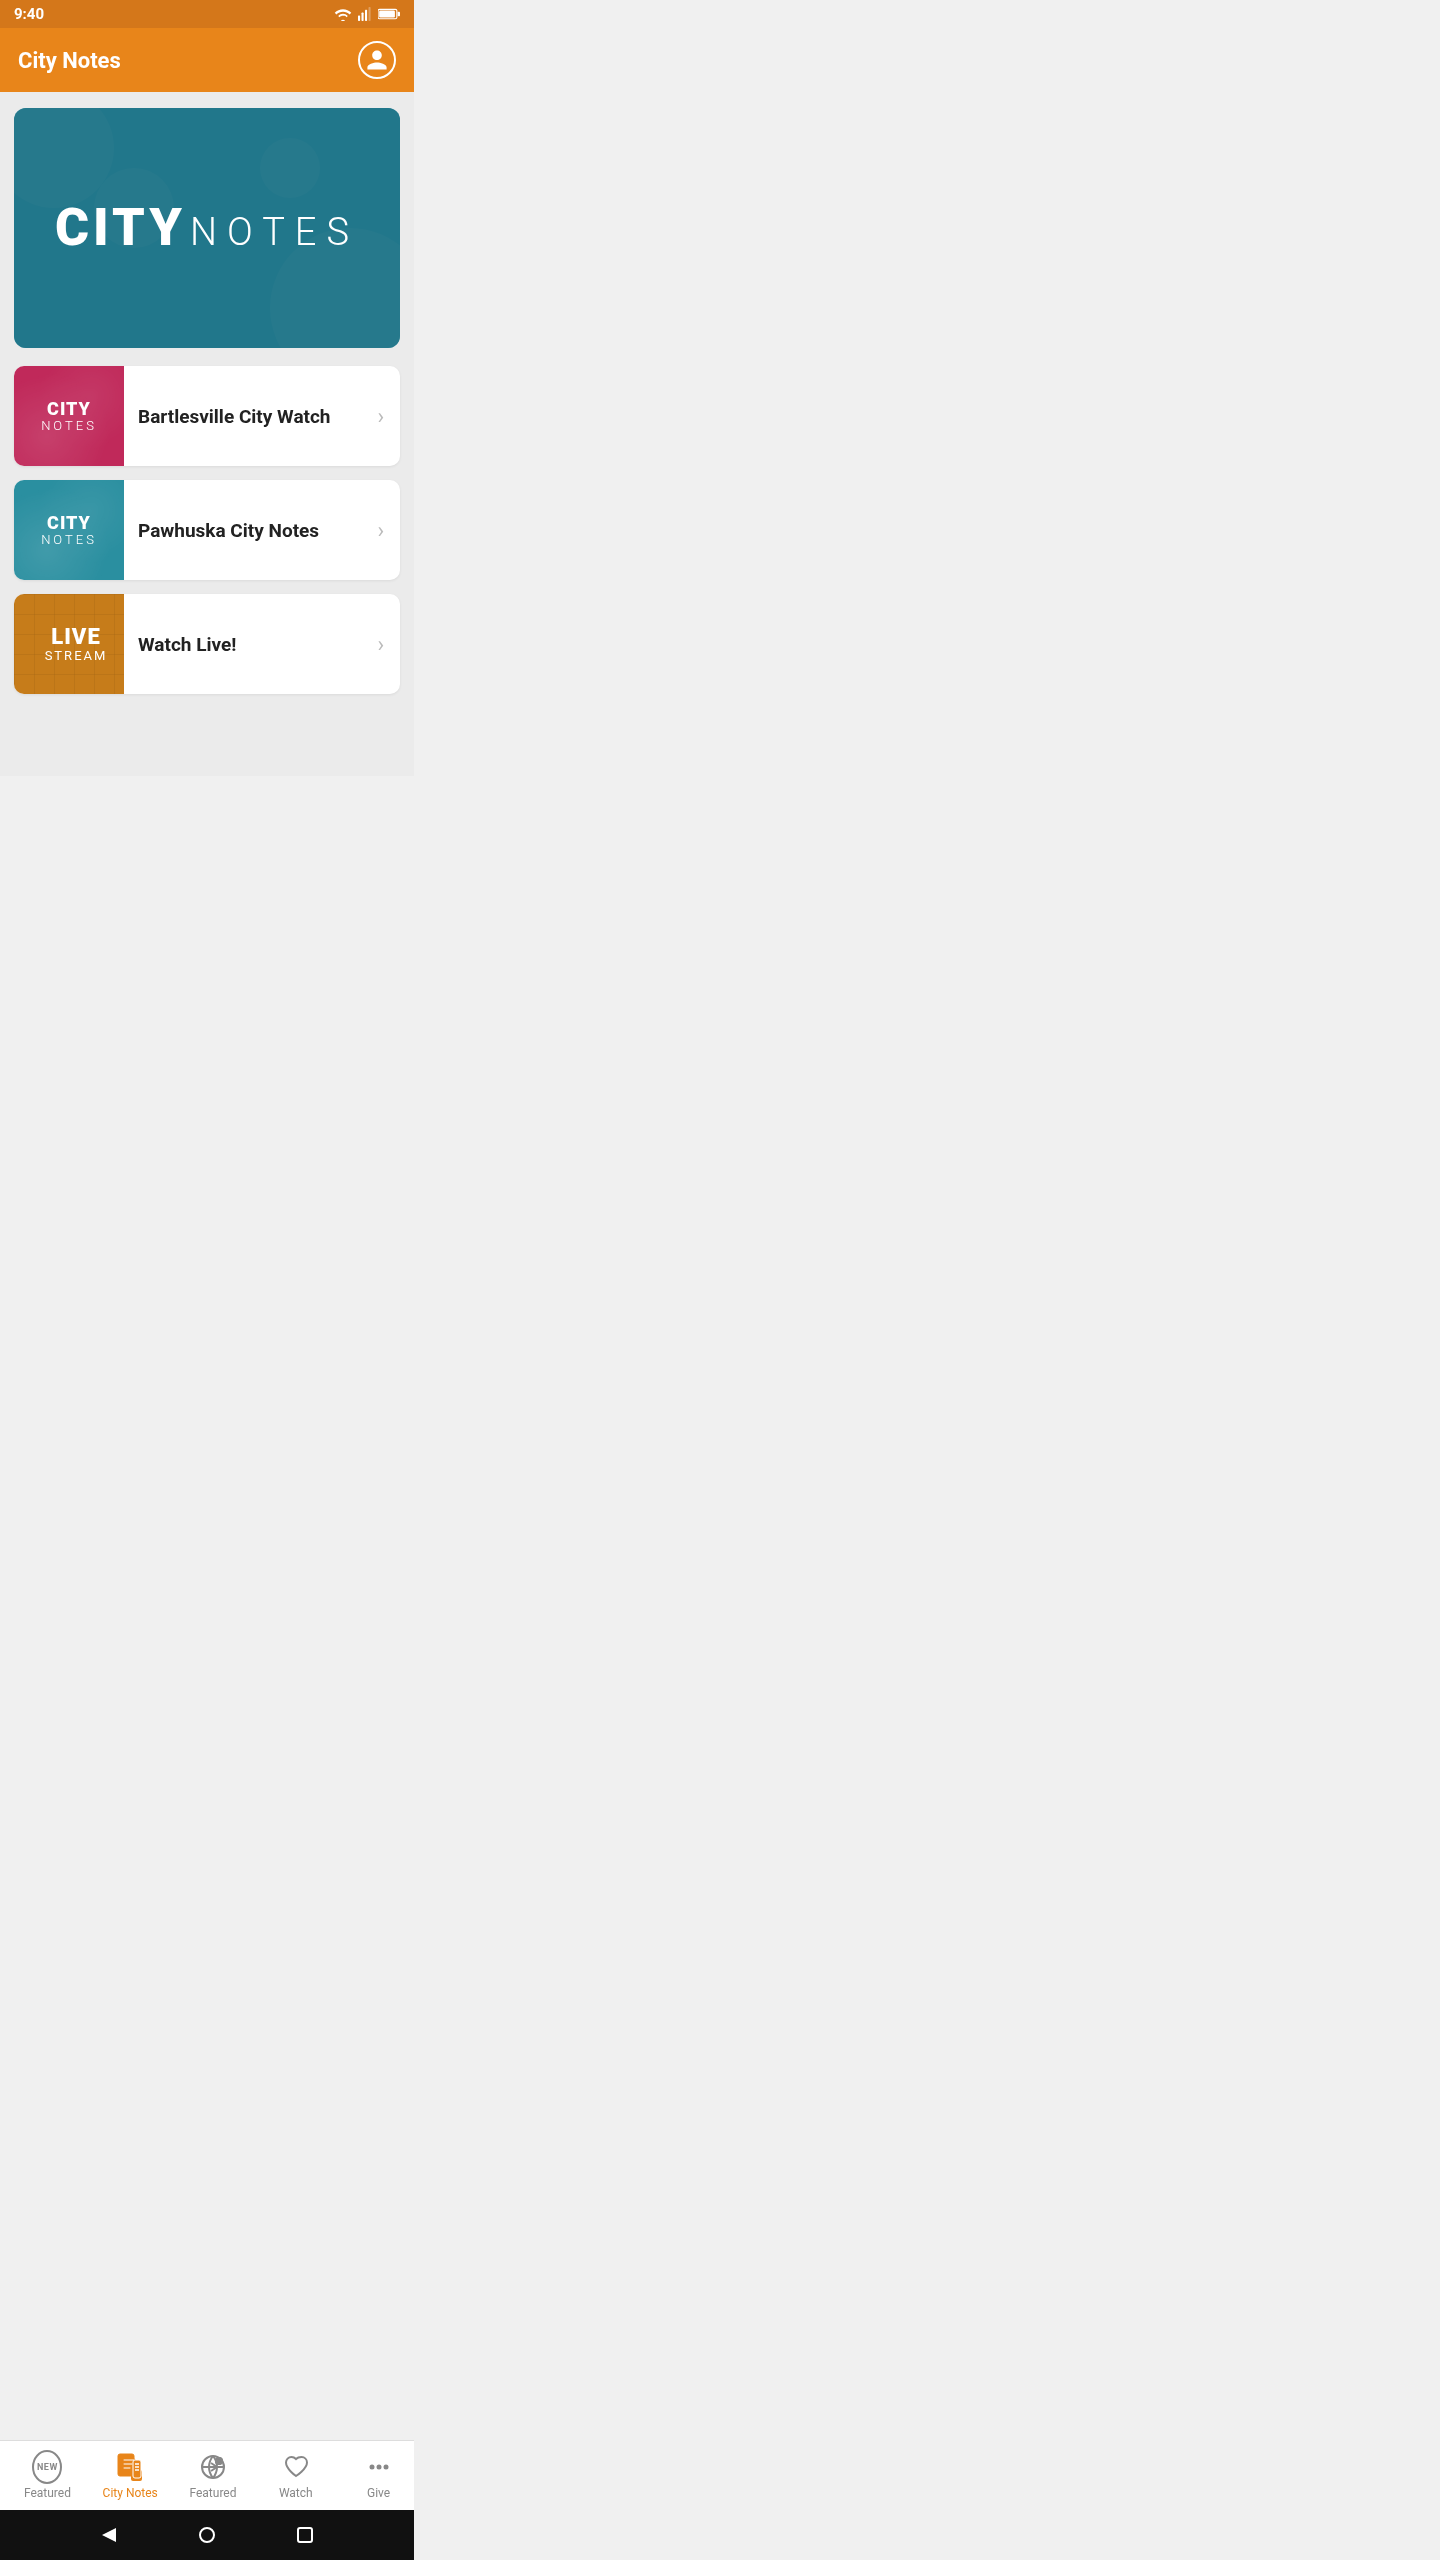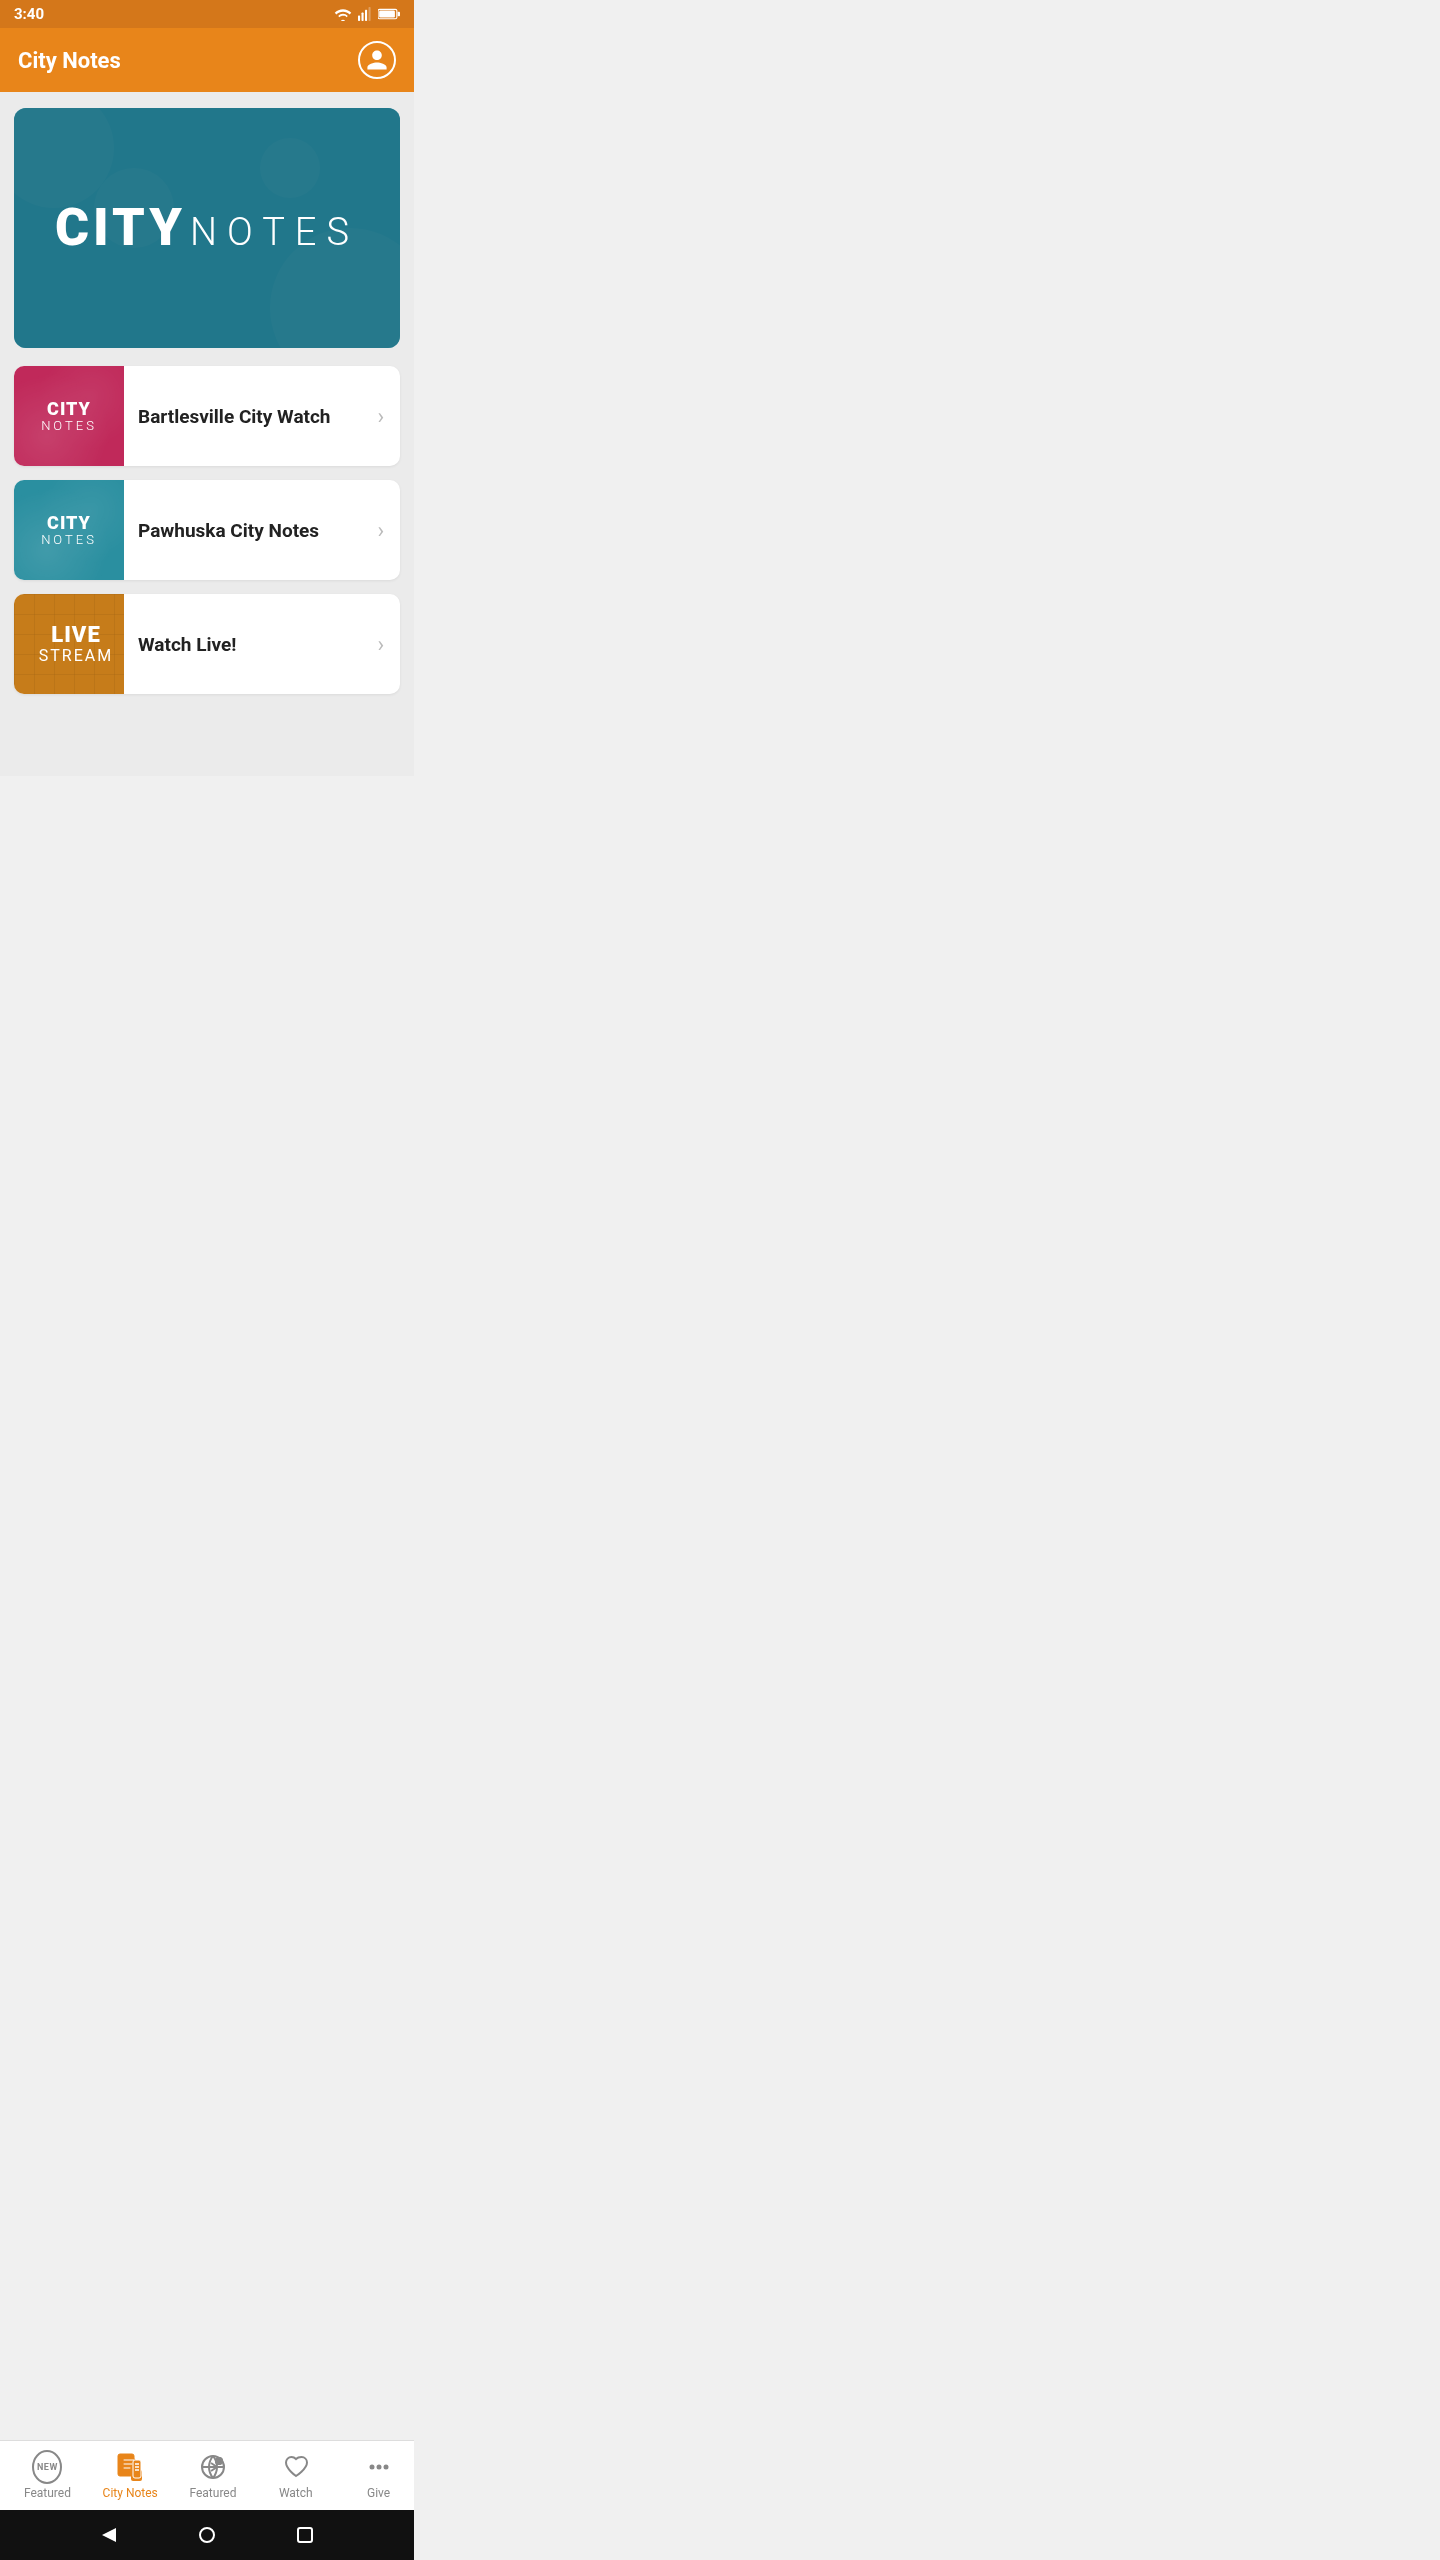--- a/index.html
+++ b/index.html
@@ -202,21 +202,21 @@
 
     .thumb-label .t-live {
       font-size: 22px;
       font-weight: 900;
       display: block;
       text-transform: uppercase;
       letter-spacing: 1px;
     }
 
     .thumb-label .t-stream {
-      font-size: 16px;
+      font-size: 13px;
       font-weight: 400;
       display: block;
       text-transform: uppercase;
       letter-spacing: 2px;
     }
 
     .list-text {
       flex: 1;
       padding: 0 14px;
       font-size: 19px;
@@ -331,21 +331,21 @@
         linear-gradient(90deg, rgba(0,0,0,0.1) 1px, transparent 1px);
       background-size: 20px 20px;
       opacity: 0.5;
     }
 
   </style>
 </head>
 <body>
 
 <div class="status-bar">
-  <span class="status-time">3:40</span>
+  <span class="status-time">9:40</span>
   <div class="status-icons">
     <svg width="18" height="14" viewBox="0 0 24 18">
       <path d="M12 6C8.62 6 5.5 7.34 3.24 9.5L1 7.3C3.88 4.48 7.74 2.7 12 2.7s8.12 1.78 11 4.6L20.76 9.5C18.5 7.34 15.38 6 12 6zm0 5.4c-1.84 0-3.5.72-4.74 1.88L5.62 11.6C7.5 9.82 9.62 8.7 12 8.7s4.5 1.12 6.38 2.9l-1.64 1.68C15.5 11.12 13.84 11.4 12 11.4zm0 5.4c-1.04 0-1.98.4-2.68 1.04L12 20.46l2.68-2.62C14 17.2 13.04 16.8 12 16.8z"></path>
     </svg>
     <svg width="14" height="14" viewBox="0 0 20 20">
       <rect x="0" y="12" width="3" height="8" rx="1"></rect>
       <rect x="5" y="8" width="3" height="12" rx="1"></rect>
       <rect x="10" y="4" width="3" height="16" rx="1"></rect>
       <rect x="15" y="0" width="3" height="20" rx="1" opacity="0.3"></rect>
     </svg>

